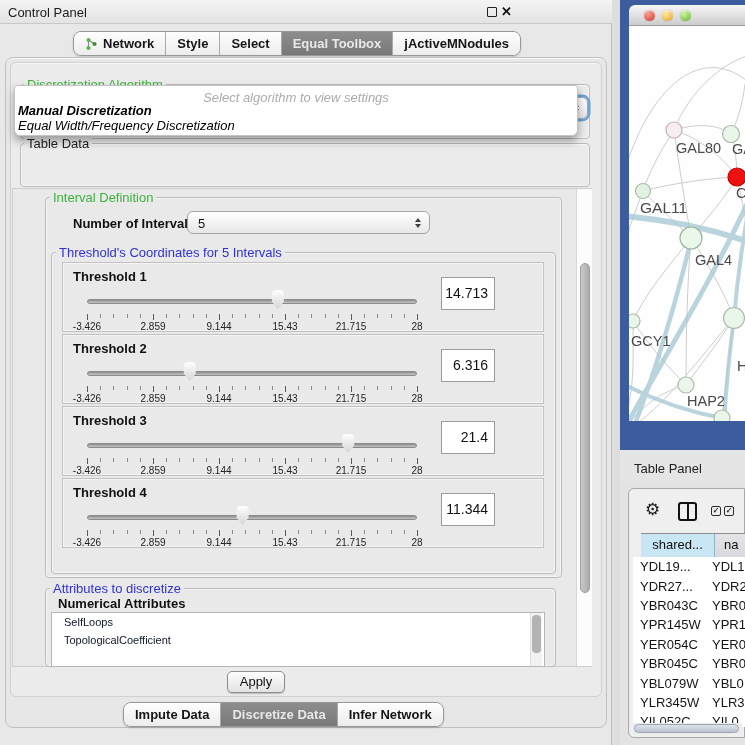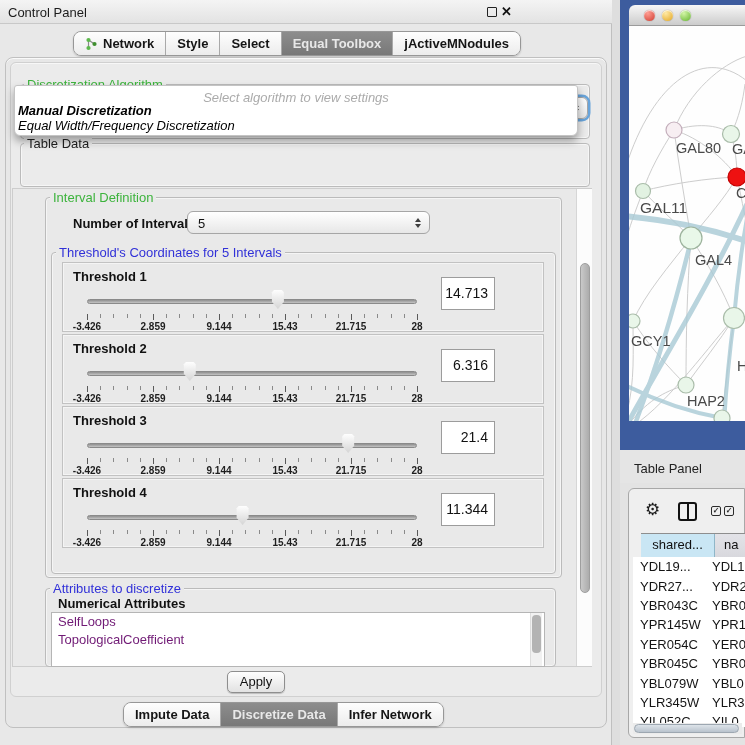--- a/index.html
+++ b/index.html
@@ -44,32 +44,32 @@
   .grp-label.on-e9{background:#E9E9E9;}
   
   #thr-stack{left:62px;top:262px;width:482px;}
   .thr-block{position:relative;width:482px;height:70px;margin-bottom:2px;border:1px solid #C2C2C2;background:#E9E9E9;box-shadow:inset 0 0 0 1px rgba(255,255,255,.5);}
   .thr-label{position:absolute;left:10px;top:6px;font-size:13px;font-weight:bold;color:#111;}
   .slider{position:absolute;left:24px;top:32px;width:330px;height:14px;}
   .track{position:absolute;left:0;top:4px;width:330px;height:5px;border-radius:3px;background:linear-gradient(#8F8F8F,#C4C4C4);border:1px solid #8A8A8A;}
   .thumb-sl{position:absolute;top:-5px;width:15px;height:19px;margin-left:-7px;background:linear-gradient(#FEFEFE,#D5D5D5);clip-path:polygon(50% 100%,10% 62%,10% 12%,24% 0,76% 0,90% 12%,90% 62%);filter:drop-shadow(0 0 1px #777);}
   .tickstrip{position:absolute;left:24px;top:51px;width:331px;height:4px;background:repeating-linear-gradient(to right,#8A8A8A 0,#8A8A8A 1px,transparent 1px,transparent 13.2px);}
   .lblrow{position:absolute;left:24px;top:57px;width:330px;height:12px;}
-  .scale-lbl{position:absolute;top:1px;width:46px;margin-left:-23px;text-align:center;font-size:10px;font-weight:bold;color:#1E1E1E;}
+  .scale-lbl{position:absolute;top:1px;width:46px;margin-left:-23px;text-align:center;font-size:10px;font-weight:normal;color:#1E1E1E;}
   .scale-lbl::before{content:"";position:absolute;left:50%;top:-7px;width:1px;height:6px;background:#5A5A5A;}
   .lblrow .scale-lbl:nth-child(1){left:0;}
   .lblrow .scale-lbl:nth-child(2){left:20%;}
   .lblrow .scale-lbl:nth-child(3){left:40%;}
   .lblrow .scale-lbl:nth-child(4){left:60%;}
   .lblrow .scale-lbl:nth-child(5){left:80%;}
   .lblrow .scale-lbl:nth-child(6){left:100%;}
   .thr-value{position:absolute;left:378px;top:14px;width:54px;height:33px;background:#FFF;border:1px solid #9C9C9C;font-size:14px;color:#111;text-align:right;line-height:31px;padding-right:6px;}
   
   #attr-listbox{left:51px;top:612px;width:494px;height:55px;background:#FFF;border:1px solid #B5B5B5;overflow:hidden;}
-  .attr-item{font-size:13px;color:#701a75;line-height:18px;padding-left:6px;white-space:nowrap;}
+  .attr-item{font-size:11px;color:#0f172a;line-height:18px;padding-left:12px;white-space:nowrap;}
   #attr-sb{left:530px;top:613px;width:12px;height:53px;background:#F1F1F1;border-left:1px solid #DDD;}
   #attr-sb .thumb{position:absolute;left:1px;top:2px;width:9px;height:38px;border-radius:4px;background:#B3B3B3;}
   
   #apply-btn{left:227px;top:671px;width:58px;height:22px;border:1px solid #8E8E8E;border-radius:5px;background:linear-gradient(#FEFEFE,#E2E2E2);font-size:13px;color:#111;text-align:center;line-height:20px;box-shadow:0 1px 1px rgba(0,0,0,.2);}
   #bottom-tabs{left:123px;top:702px;}
   
   #divider{left:612px;top:0;width:8px;height:745px;background:#DEDEDE;}
   #net-frame{left:620px;top:0;width:125px;height:450px;background:var(--frame_blue);}
   #net-titlebar{left:629px;top:5px;width:116px;height:21px;background:linear-gradient(#F7F7F7,#CCCCCC);border-radius:6px 0 0 0;border-bottom:1px solid #9B9B9B;}
   .light{top:10px;width:11px;height:11px;border-radius:50%;box-shadow:inset 0 1px 1px rgba(255,255,255,.75),0 0 1px rgba(0,0,0,.5);}

